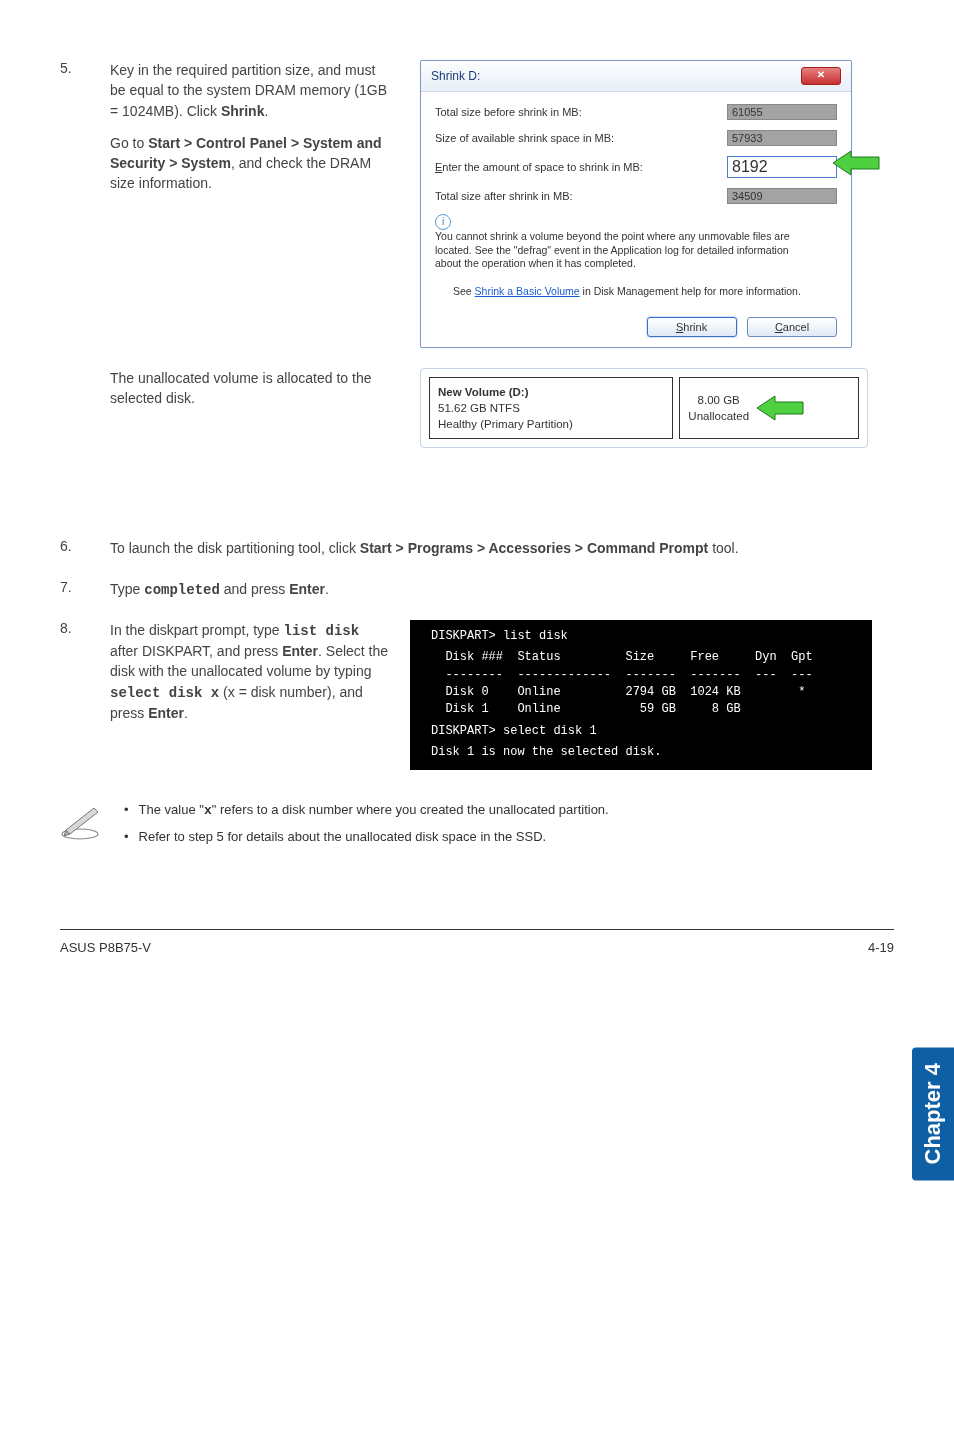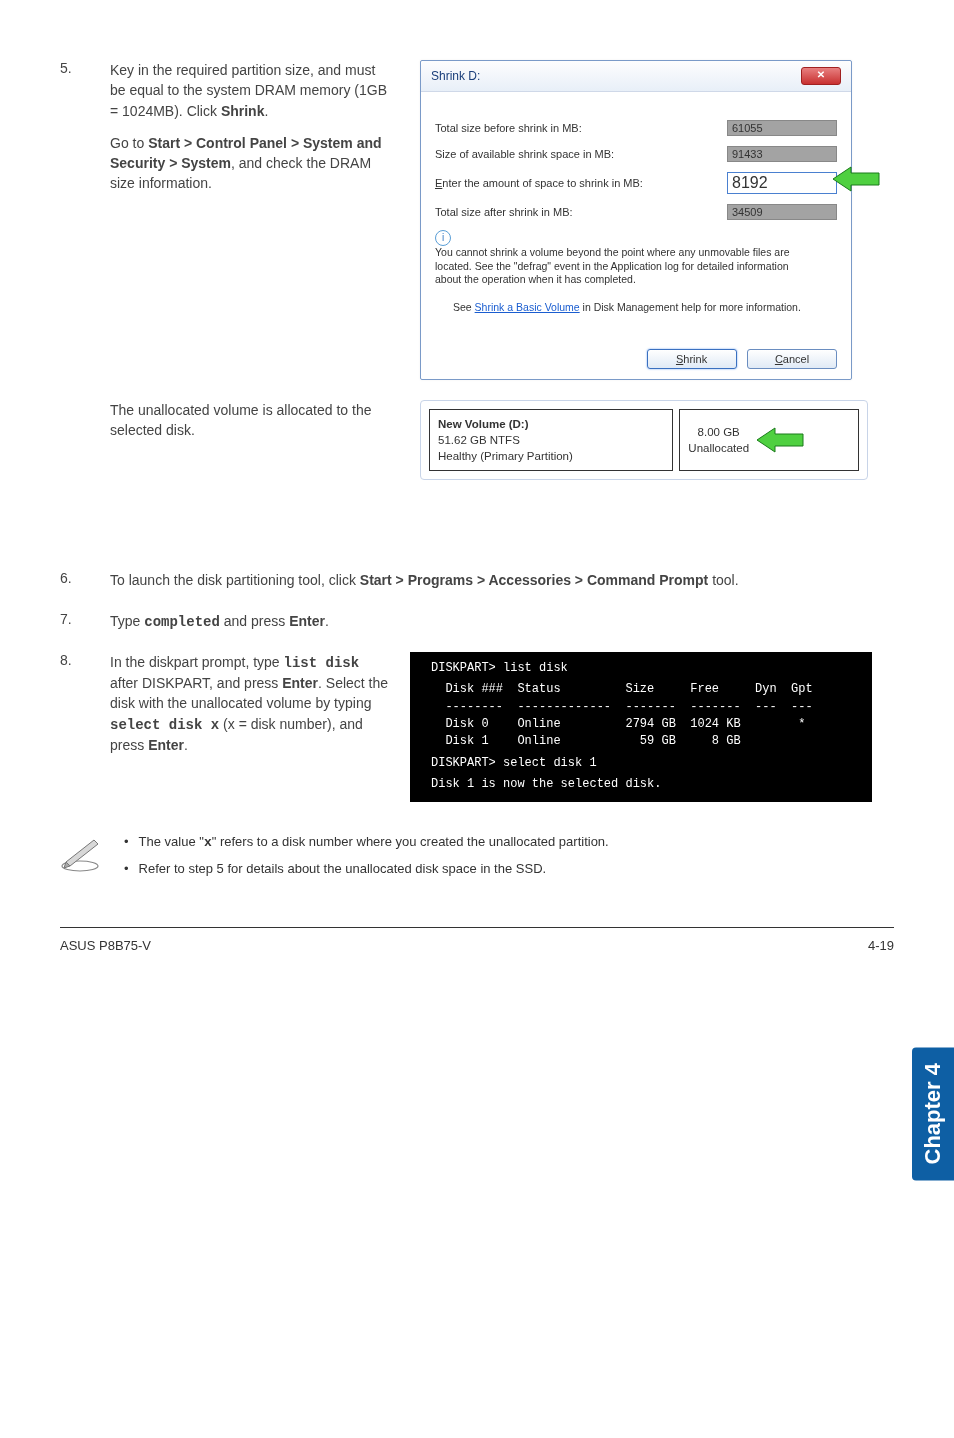--- a/index.html
+++ b/index.html
@@ -57,21 +57,21 @@
     font-size: 12px;
     color: #1a3e7a;
     border-bottom: 1px solid #cfd8e8;
     border-top-left-radius: 5px;
     border-top-right-radius: 5px;
     display: flex;
     justify-content: space-between;
     align-items: center;
   }
   .shrink-body {
-    padding: 28px 14px;
+    padding: 12px 14px;
     font-size: 11px;
     color: #333;
   }
   .shrink-field-row {
     display: flex;
     justify-content: space-between;
     align-items: center;
     margin-bottom: 10px;
   }
   .shrink-value-box {
@@ -217,21 +217,21 @@
     transform: rotate(180deg);
     padding: 16px 8px;
     border-top-right-radius: 4px;
     border-bottom-right-radius: 4px;
   }
   .footer {
     display: flex;
     justify-content: space-between;
     border-top: 1px solid #333;
     padding-top: 10px;
-    margin-top: 41px;
+    margin-top: 75px;
     font-size: 13px;
   }
   .ongreen {
     position: absolute;
     right: -45px;
     top: -8px;
   }
 </style>
 </head>
 <body>
@@ -254,21 +254,21 @@
           <span>Shrink D:</span>
           <span class="close-btn-red">✕</span>
         </div>
         <div class="shrink-body">
           <div class="shrink-field-row">
             <span>Total size before shrink in MB:</span>
             <span class="shrink-value-box">61055</span>
           </div>
           <div class="shrink-field-row">
             <span>Size of available shrink space in MB:</span>
-            <span class="shrink-value-box">91433</span>
+            <span class="shrink-value-box">57933</span>
           </div>
           <div class="shrink-field-row">
             <span><span style="text-decoration:underline">E</span>nter the amount of space to shrink in MB:</span>
             <span class="shrink-input" style="position:relative">
               <span>8192</span>
               <span class="arrow-green-left ongreen">
                 <svg width="48" height="28">
                     <polygon points="0,14 18,2 18,8 46,8 46,20 18,20 18,26" fill="#4fd040" stroke="#1a7a1a" stroke-width="1"></polygon>
                   </svg>
               </span>

